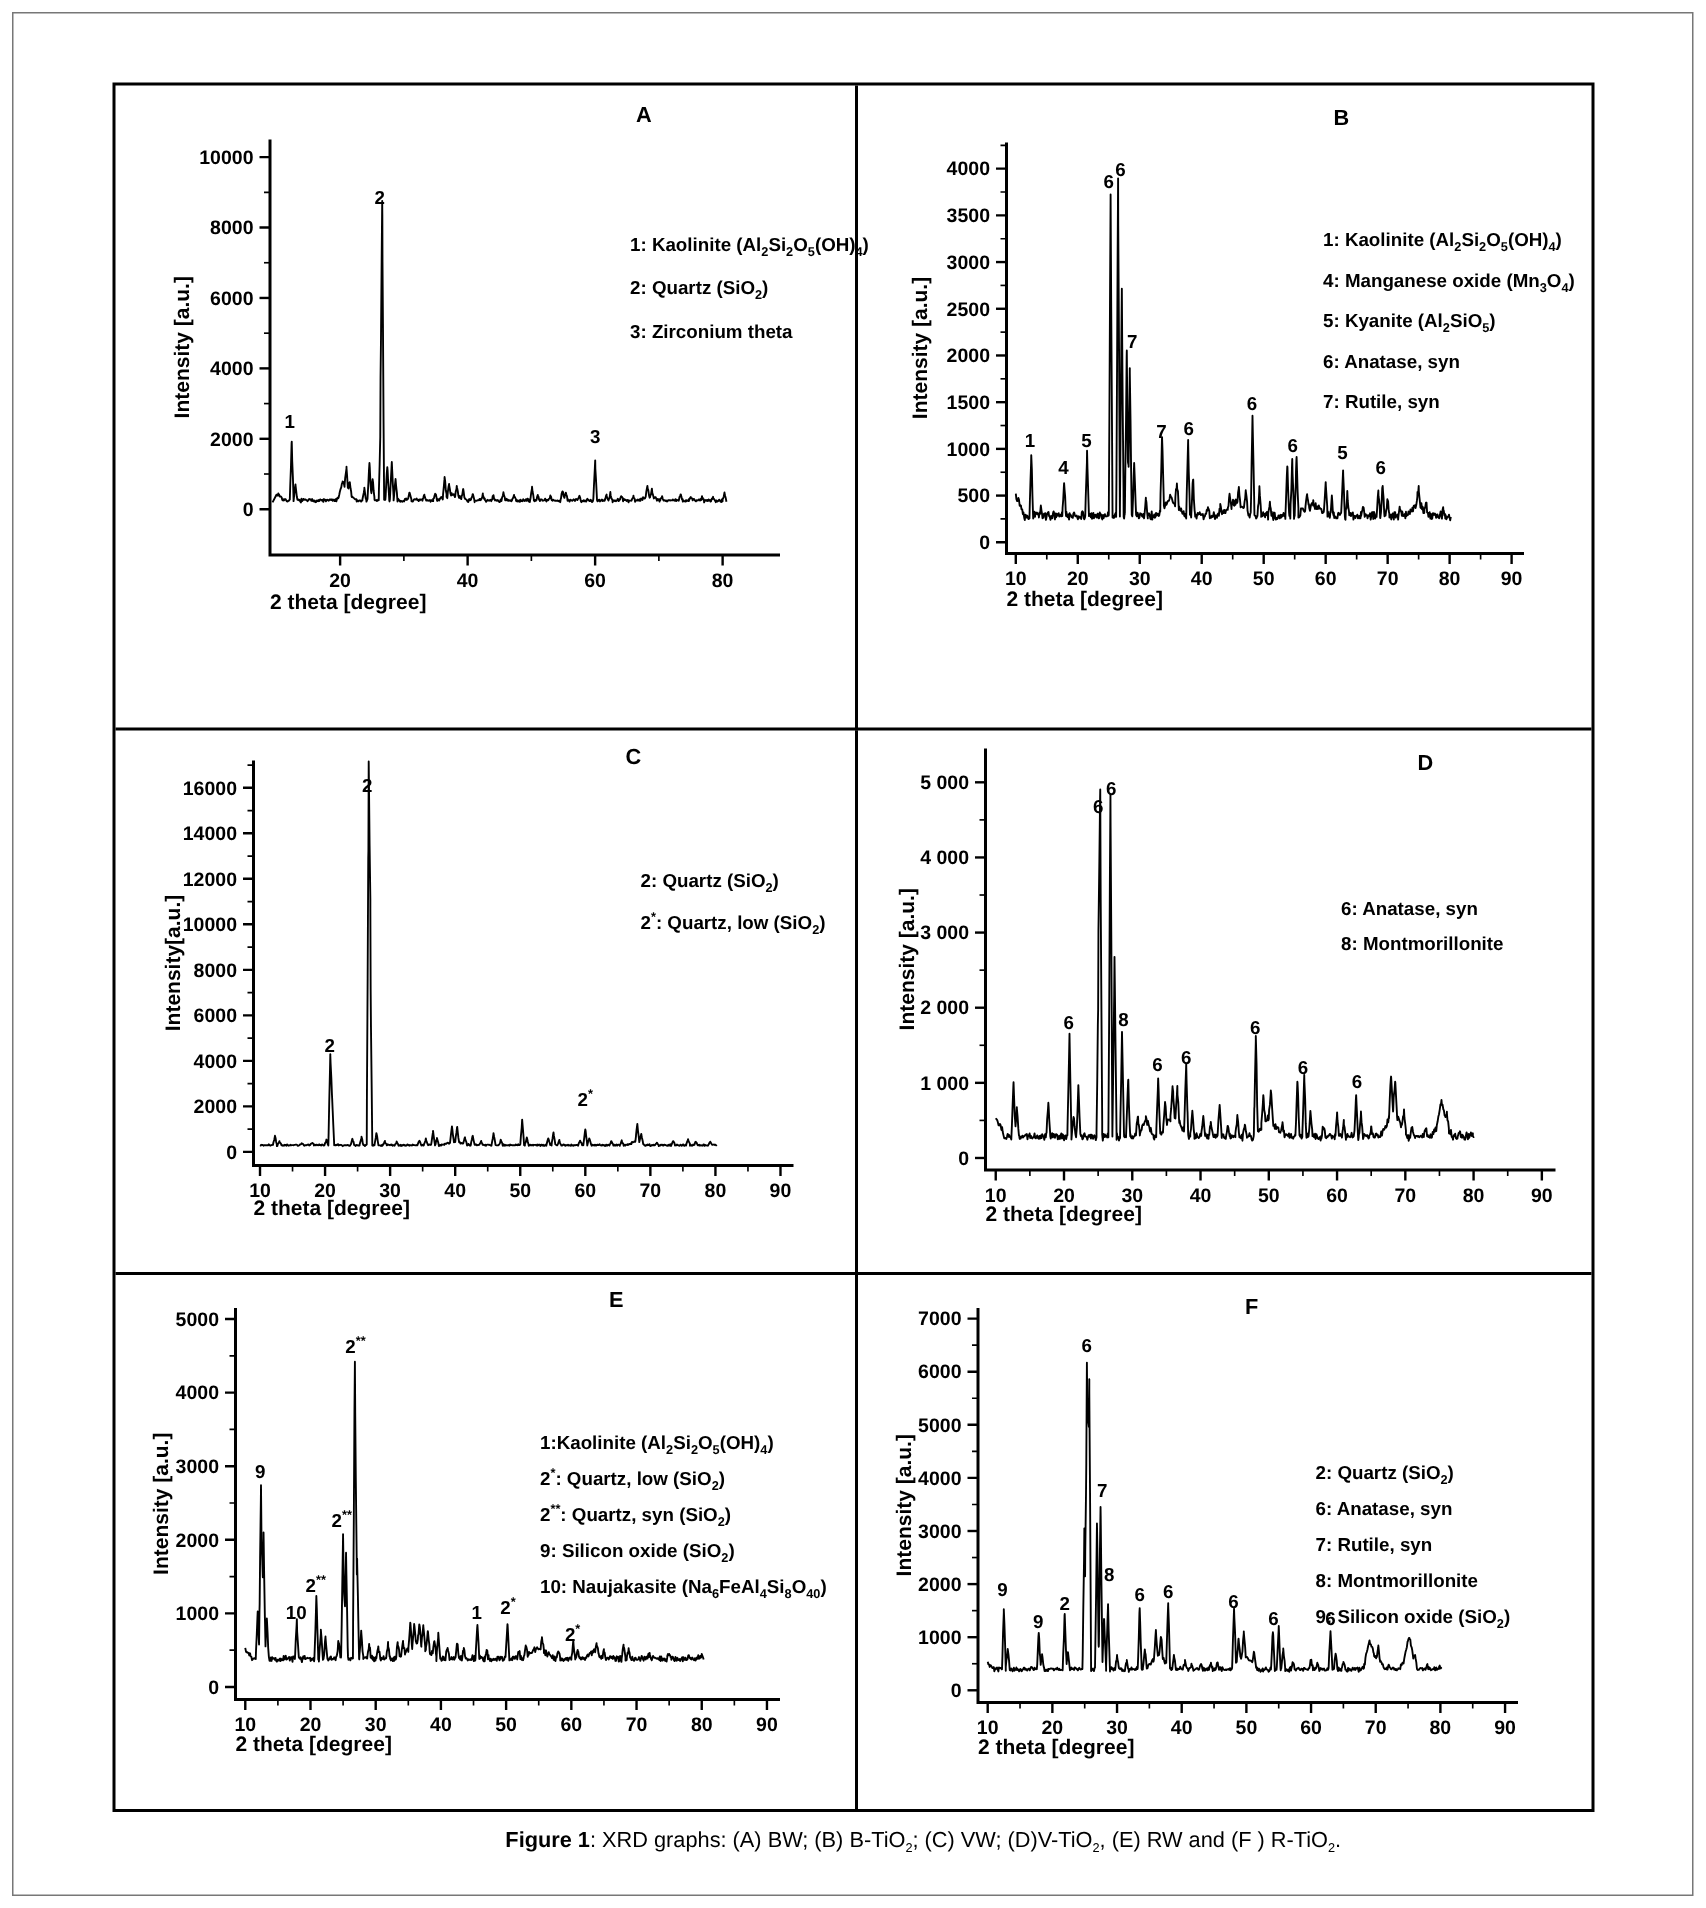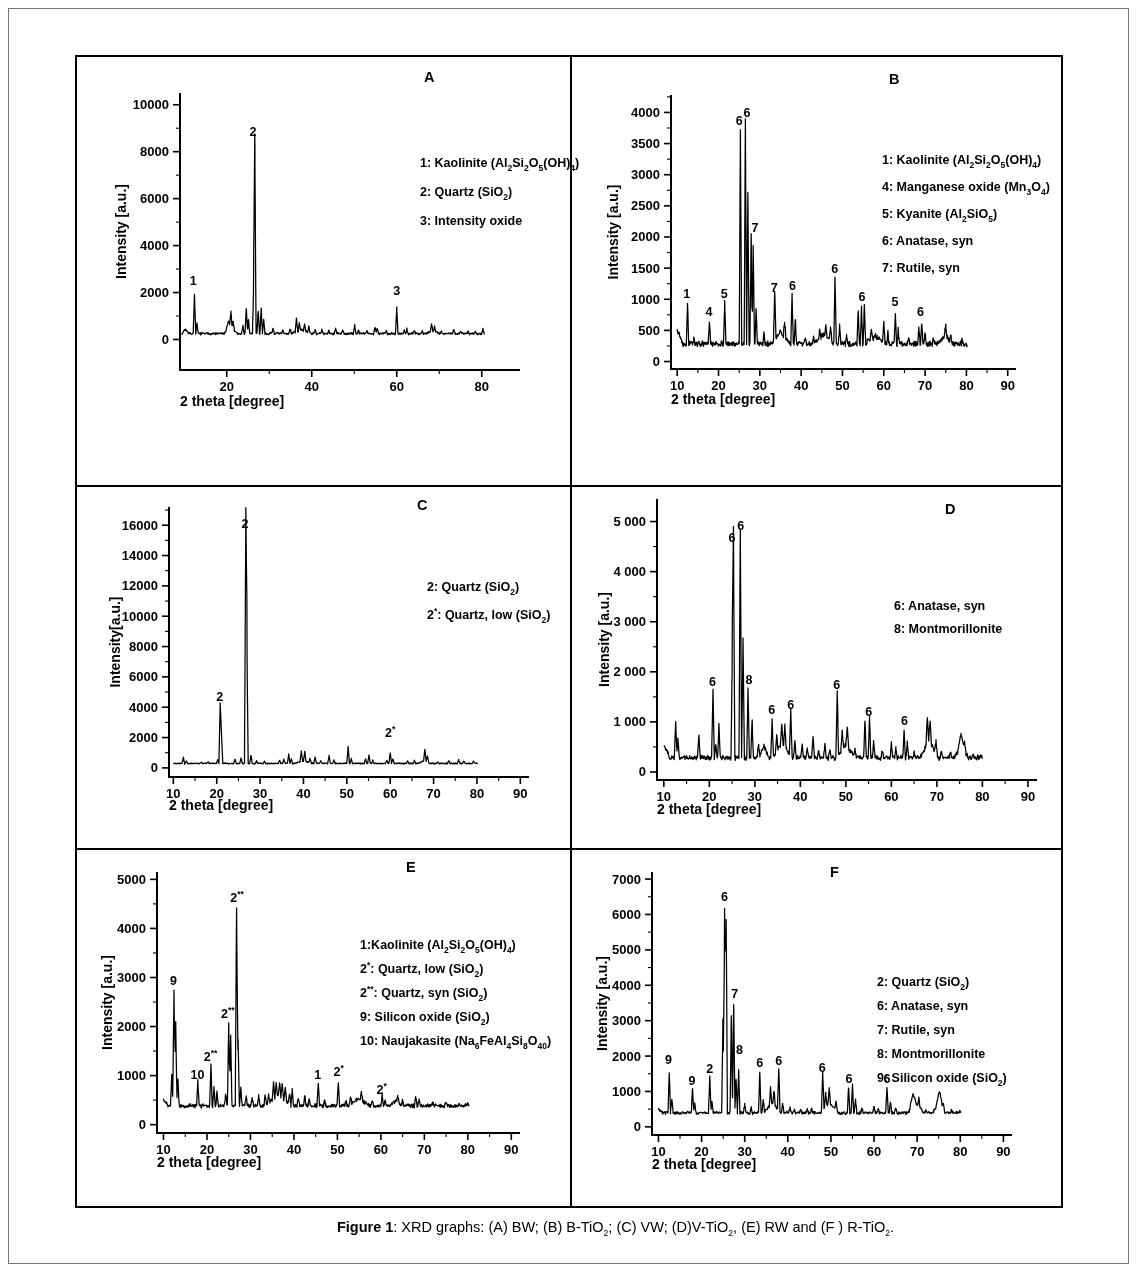--- a/index.html
+++ b/index.html
@@ -69,21 +69,21 @@
           <line x1="277.25" y1="313" x2="277.25" y2="317" stroke="#000" stroke-width="1.1"></line>
           <line x1="362.25" y1="313" x2="362.25" y2="317" stroke="#000" stroke-width="1.1"></line>
           <polyline points="104.7,277.9 107.3,272.8 107.7,273.4 108.1,273.2 108.5,272.0 108.6,273.3 109.0,272.5 109.5,274.0 109.9,274.1 110.3,274.0 110.8,274.7 111.2,276.3 111.7,276.6 112.1,275.9 112.4,276.6 112.5,276.4 113.0,275.7 113.4,275.8 113.9,276.8 114.3,277.3 114.8,277.4 115.2,276.8 115.6,276.9 116.1,276.0 116.2,276.1 116.5,266.5 117.0,253.4 117.4,238.4 117.5,237.4 117.8,250.1 118.3,262.0 118.7,276.0 118.7,275.8 118.7,277.1 119.2,272.5 119.6,268.7 120.0,266.0 120.0,266.4 120.5,270.8 120.9,274.2 121.3,276.2 121.4,275.6 121.8,276.1 122.3,276.5 122.7,276.2 123.1,277.2 123.6,278.0 124.0,275.5 124.5,277.1 124.9,276.3 125.3,275.6 125.8,276.2 126.2,276.0 126.7,276.0 127.1,276.4 127.5,276.5 128.0,277.2 128.4,276.6 128.9,275.8 129.3,275.7 129.8,276.1 130.2,276.0 130.6,276.9 131.1,275.7 131.5,277.0 132.0,276.6 132.4,277.4 132.8,276.7 133.3,277.8 133.7,277.7 134.2,276.6 134.6,276.6 135.0,277.2 135.5,276.3 135.9,277.0 136.4,275.9 136.8,276.1 137.3,276.3 137.7,276.8 138.1,276.2 138.6,277.6 139.0,275.7 139.5,276.3 139.9,276.2 140.3,277.2 140.8,276.2 141.2,276.1 141.7,276.6 142.1,276.8 142.6,276.4 143.0,275.8 143.4,276.1 143.9,276.4 144.3,275.9 144.8,276.9 145.2,276.5 145.6,276.0 146.1,277.1 146.5,276.9 147.0,275.6 147.2,277.2 147.4,276.7 147.8,275.1 148.3,274.6 148.5,275.2 148.7,274.8 149.2,272.7 149.6,270.6 150.1,268.9 150.5,267.9 150.9,265.6 151.4,264.5 151.4,264.0 151.8,264.2 152.3,265.6 152.7,267.6 152.7,266.9 153.1,261.8 153.6,258.2 154.0,255.2 154.0,254.1 154.0,255.1 154.4,260.2 154.5,262.1 154.8,266.7 154.9,268.1 155.3,268.6 155.3,268.6 155.8,265.0 156.1,264.4 156.2,264.4 156.7,268.7 157.1,270.7 157.4,274.0 157.6,274.4 158.0,274.2 158.4,274.7 158.9,275.0 159.3,275.5 159.8,275.9 160.2,275.9 160.6,275.8 160.8,277.4 161.1,276.5 161.5,276.7 162.0,277.2 162.4,276.7 162.8,276.7 163.3,276.7 163.7,277.4 164.2,276.7 164.6,276.7 164.6,276.0 165.1,273.5 165.5,271.6 165.9,269.1 165.9,268.1 166.4,272.1 166.8,275.2 167.2,276.3 167.3,277.4 167.7,276.4 168.0,275.6 168.1,273.6 168.6,264.8 169.0,256.2 169.3,251.7 169.5,254.6 169.9,263.7 170.2,267.8 170.3,269.7 170.6,271.8 170.8,269.4 171.2,264.0 171.4,262.5 171.7,264.6 172.1,270.3 172.6,274.4 172.7,276.3 173.0,276.6 173.4,276.6 173.9,276.3 174.3,277.0 174.8,276.5 175.2,275.9 175.5,276.5 175.6,269.9 176.1,252.3 176.5,234.6 176.5,235.0 176.7,194.3 177.0,168.2 177.4,120.3 177.8,76.9 177.9,86.7 178.0,117.7 178.3,158.8 178.7,224.4 179.1,276.1 179.2,276.2 179.6,276.3 179.9,276.2 180.1,273.6 180.5,265.2 180.9,257.9 181.2,254.4 181.4,256.6 181.8,264.9 182.3,272.4 182.5,276.5 182.7,277.3 182.9,276.1 183.1,272.5 183.6,262.5 184.0,255.0 184.2,251.0 184.5,257.3 184.9,265.8 185.4,274.0 185.4,276.6 185.4,276.6 185.8,272.7 186.2,267.2 186.7,262.5 186.7,262.3 187.1,267.3 187.6,271.6 188.0,277.3 188.0,277.4 188.4,275.5 188.9,276.2 189.3,276.8 189.8,277.5 190.2,276.8 190.6,277.2 191.1,277.5 191.5,277.1 192.0,277.0 192.4,277.3 192.9,275.7 193.3,276.2 193.7,275.3 194.2,276.3 194.6,275.7 194.8,275.7 195.1,275.4 195.5,273.4 195.9,271.4 196.1,271.5 196.4,272.6 196.8,274.1 197.3,276.0 197.3,277.2 197.7,277.3 198.1,277.4 198.6,276.8 199.0,275.9 199.5,275.8 199.9,276.0 200.4,276.0 200.8,275.4 201.2,276.3 201.7,276.2 202.1,277.1 202.6,276.0 203.0,276.5 203.4,275.9 203.9,276.1 204.3,276.0 204.6,276.8 204.8,276.0 205.2,274.8 205.6,273.4 205.9,272.8 206.1,273.7 206.5,275.2 207.0,276.2 207.1,276.7 207.4,276.2 207.9,276.7 208.3,276.5 208.7,276.8 209.2,276.7 209.6,276.4 210.1,277.5 210.5,276.5 210.9,276.5 211.4,277.1 211.8,277.1 211.8,275.5 212.3,275.2 212.7,273.4 213.1,272.3 213.1,272.2 213.2,272.5 213.6,272.6 214.0,274.6 214.3,276.5 214.5,277.0 214.9,275.8 215.4,275.9 215.8,276.7 216.2,275.3 216.7,275.4 217.1,274.3 217.6,274.7 218.0,274.6 218.2,276.0 218.4,272.2 218.9,267.2 219.3,262.6 219.4,261.0 219.8,264.1 220.2,269.8 220.7,272.3 220.7,274.4 221.1,273.4 221.2,275.2 221.5,271.4 222.0,267.6 222.4,265.6 222.4,266.3 222.9,269.0 223.3,271.9 223.7,273.4 223.7,273.4 224.1,271.8 224.2,273.1 224.6,272.5 225.1,272.9 225.5,272.5 225.9,273.4 226.3,274.4 226.4,274.3 226.8,270.9 227.3,269.0 227.5,266.9 227.7,268.1 228.2,270.4 228.6,273.6 228.8,273.9 229.0,274.9 229.5,273.6 229.9,275.2 230.4,275.5 230.5,275.7 230.8,273.8 231.2,272.8 231.7,269.2 231.8,269.0 232.1,270.8 232.6,274.8 233.0,275.1 233.0,275.5 233.4,275.8 233.9,276.0 234.3,276.7 234.8,277.5 235.2,276.5 235.2,277.7 235.7,275.8 236.1,275.7 236.5,276.5 236.9,276.2 237.0,276.0 237.4,274.6 237.9,273.8 238.1,272.5 238.3,272.5 238.7,274.1 239.2,276.1 239.4,277.8 239.6,276.6 240.1,276.7 240.5,276.8 240.9,276.8 241.4,276.5 241.8,276.5 242.3,276.4 242.7,275.6 243.2,276.5 243.6,276.3 243.7,275.5 244.0,275.5 244.5,274.5 244.9,272.0 244.9,273.0 245.4,274.4 245.8,275.7 246.2,275.4 246.2,276.2 246.7,276.7 247.1,277.6 247.6,276.6 248.0,276.2 248.4,276.7 248.9,276.6 249.3,276.8 249.8,276.2 250.2,276.5 250.5,277.1 250.7,276.5 251.1,276.1 251.5,273.6 251.8,274.4 252.0,273.1 252.4,275.6 252.9,276.4 253.0,276.6 253.3,276.1 253.7,276.5 254.2,276.9 254.6,276.3 255.1,276.6 255.5,277.3 256.0,277.7 256.4,277.5 256.8,275.9 257.3,275.8 257.3,277.0 257.7,274.7 258.2,273.5 258.6,271.5 258.6,271.2 259.0,273.3 259.5,274.5 259.8,276.6 259.9,276.1 260.4,276.5 260.8,275.5 261.2,276.7 261.7,276.1 262.1,276.8 262.6,276.5 263.0,276.8 263.5,276.5 263.9,277.1 264.3,276.7 264.5,275.9 264.8,275.2 265.2,274.7 265.7,272.9 265.8,274.1 266.1,274.1 266.5,274.9 267.0,275.9 267.0,276.9 267.4,277.2 267.9,276.5 268.3,277.4 268.7,277.1 269.2,276.5 269.6,277.6 270.1,276.1 270.5,277.1 271.0,276.9 271.4,277.1 271.8,275.8 272.3,276.5 272.7,277.0 273.2,276.5 273.6,275.9 274.0,276.9 274.5,275.5 274.9,275.5 275.4,277.3 275.8,275.9 276.2,277.7 276.4,276.5 276.7,275.1 277.1,271.8 277.6,269.0 277.7,267.5 278.0,270.5 278.5,273.0 278.9,276.0 278.9,276.6 279.3,277.1 279.8,276.3 280.2,276.9 280.2,276.6 280.7,276.3 281.1,274.2 281.5,273.0 281.5,273.3 282.0,274.1 282.4,276.3 282.8,276.3 282.9,277.1 283.3,275.9 283.7,275.9 284.2,275.9 284.6,276.8 285.1,276.7 285.5,276.7 286.0,276.4 286.4,275.4 286.8,276.5 287.3,277.3 287.7,276.2 288.2,276.6 288.6,276.4 288.7,275.9 289.0,275.5 289.5,275.3 289.9,273.3 290.0,273.8 290.4,274.3 290.8,276.4 291.3,276.6 291.3,276.8 291.7,276.1 292.1,276.4 292.6,276.6 293.0,276.9 293.5,276.7 293.9,276.9 294.3,276.9 294.8,276.6 295.2,277.2 295.7,276.8 296.1,277.4 296.5,277.8 296.8,275.7 297.0,275.3 297.4,272.2 297.9,270.7 298.1,270.6 298.3,271.0 298.8,273.9 298.9,274.2 299.2,274.6 299.3,274.9 299.6,273.2 300.1,271.7 300.2,271.4 300.5,272.5 301.0,273.9 301.4,276.9 301.5,275.6 301.8,276.7 302.3,276.5 302.7,277.4 303.2,276.1 303.6,276.5 304.0,276.4 304.5,276.9 304.9,276.4 305.4,275.9 305.8,276.3 306.3,277.0 306.7,275.9 307.1,275.6 307.6,276.1 307.9,276.4 308.0,276.1 308.5,275.3 308.9,274.8 309.1,273.8 309.3,273.5 309.8,274.9 310.2,276.9 310.4,277.5 310.7,277.8 311.1,276.9 311.5,277.1 312.0,276.5 312.4,277.3 312.9,276.6 313.3,277.1 313.8,277.4 314.2,276.2 314.6,275.5 315.1,276.4 315.5,276.3 316.0,277.1 316.4,277.1 316.8,276.2 317.3,276.8 317.7,277.7 318.2,277.2 318.5,276.0 318.6,274.8 319.0,266.0 319.5,256.3 319.8,249.9 319.9,255.5 320.4,264.1 320.8,272.1 321.0,276.3 321.3,277.2 321.7,277.0 322.1,276.3 322.6,276.1 323.0,277.3 323.5,276.6 323.9,276.7 324.3,276.0 324.8,277.0 325.2,276.7 325.7,276.9 326.1,276.0 326.1,276.8 326.6,275.4 327.0,273.6 327.4,272.7 327.4,273.7 327.9,274.9 328.3,276.0 328.7,276.7 328.7,276.5 328.8,275.6 329.2,275.6 329.6,273.4 329.9,271.0 330.1,273.3 330.5,274.7 331.0,275.9 331.2,276.0 331.4,277.8 331.8,276.7 332.3,276.5 332.7,277.0 333.2,276.6 333.6,277.2 334.1,276.7 334.5,276.3 334.9,275.5 335.4,277.1 335.8,276.7 335.9,275.9 336.3,276.2 336.7,274.7 337.1,273.8 337.2,274.0 337.6,274.2 338.0,274.7 338.4,277.2 338.5,276.3 338.9,275.5 339.3,276.4 339.8,276.2 340.2,276.2 340.7,277.0 341.1,276.4 341.6,276.3 342.0,277.9 342.4,276.8 342.9,276.7 343.3,276.8 343.8,276.7 344.0,276.8 344.2,276.1 344.6,275.2 345.1,274.7 345.3,273.5 345.5,274.9 346.0,275.3 346.4,277.5 346.5,277.3 346.8,276.7 347.3,276.4 347.7,276.8 348.2,276.0 348.2,276.6 348.6,276.4 349.1,276.8 349.5,275.8 349.9,276.9 350.4,275.3 350.8,275.6 351.3,276.3 351.7,274.5 352.1,274.7 352.6,275.4 353.0,275.2 353.3,274.6 353.5,274.0 353.9,270.6 354.3,268.5 354.6,266.9 354.8,268.7 355.2,269.7 355.7,273.4 355.9,274.1 355.9,273.8 356.1,274.8 356.3,274.6 356.6,273.4 357.0,272.5 357.4,270.0 357.6,268.8 357.9,271.8 358.3,272.8 358.8,274.9 358.9,275.3 359.2,274.9 359.6,274.4 360.1,274.5 360.5,275.4 361.0,276.8 361.4,275.6 361.9,275.9 362.3,276.6 362.7,277.4 363.1,275.5 363.2,276.6 363.5,275.1 363.6,275.1 364.1,275.0 364.4,273.8 364.5,274.2 364.9,275.7 365.4,276.7 365.6,276.4 365.8,276.7 366.3,276.5 366.7,277.0 367.1,276.6 367.6,277.4 368.0,277.1 368.5,276.4 368.9,276.5 369.4,276.4 369.8,276.7 370.2,276.6 370.7,276.6 371.1,276.5 371.6,276.0 372.0,276.6 372.4,276.4 372.9,276.8 373.3,275.8 373.8,277.1 374.2,276.2 374.6,276.6 375.1,276.4 375.4,276.8 375.5,276.8 376.0,274.3 376.4,273.9 376.7,272.6 376.9,272.6 377.3,274.4 377.7,276.0 378.0,275.6 378.2,277.4 378.6,276.5 379.1,277.2 379.5,277.1 379.9,277.4 380.4,276.4 380.8,277.1 381.3,276.8 381.7,276.6 382.1,275.9 382.2,277.1 382.6,276.0 383.0,275.1 383.5,274.4 383.5,275.1 383.9,275.1 384.4,275.3 384.8,276.6 384.8,276.4 385.2,275.8 385.7,275.6 386.1,276.4 386.6,277.0 387.0,277.2 387.4,276.4 387.9,276.6 388.3,276.7 388.8,276.0 389.2,276.1 389.7,276.7 389.9,276.2 390.1,275.6 390.5,276.3 391.0,273.8 391.1,274.4 391.4,274.8 391.9,276.1 392.3,276.0 392.4,277.9 392.7,277.1 393.2,276.7 393.6,276.3 394.1,276.9 394.5,276.3 394.9,277.0 395.4,275.9 395.8,276.6 396.3,276.3 396.7,277.4 397.1,277.0 397.2,276.4 397.6,275.3 398.0,275.6 398.4,274.2 398.5,275.5 398.9,275.5 399.4,276.2 399.6,276.7 399.8,276.7 400.2,277.8 400.7,276.6 401.1,277.4 401.6,277.1 402.0,276.8 402.4,276.1 402.9,276.6 403.3,277.3 403.8,277.7 404.2,276.0 404.7,277.3 404.8,275.5 405.1,275.2 405.5,274.0 406.0,271.3 406.0,271.6 406.4,273.5 406.9,275.4 407.3,277.5" fill="none" stroke="#000" stroke-width="1.25" stroke-linejoin="round" clip-path="url(#cpA)"></polyline>
         </svg>
       <div class="letter" style="left:347px;top:12px">A</div>
       <div class="ylabel" style="left:36px;top:313px;width:277px">Intensity [a.u.]</div>
       <div class="xlabel" style="left:103px;top:336px;width:340px">2 theta [degree]</div>
       <div class="legend" style="left:343px;top:92px;line-height:29px">
           <div>1: Kaolinite (Al<sub>2</sub>Si<sub>2</sub>O<sub>5</sub>(OH)<sub>4</sub>)</div>
           <div>2: Quartz (SiO<sub>2</sub>)</div>
-          <div>3: Intensity oxide</div>
+          <div>3: Zirconium theta</div>
         </div>
     <div class="ann" style="left: 116.175px; top: 223.797px;">1</div>
         <div class="ann" style="left: 176.1px; top: 74.7331px;">2</div>
         <div class="ann" style="left: 319.75px; top: 234.36px;">3</div>
       </div>
   </div>
 
   <div class="cell" id="cellB">
     <div class="panel">
       <svg width="489" height="430" viewBox="0 0 489 430">
@@ -365,21 +365,21 @@
           <line x1="238.67664670658684" y1="283" x2="238.67664670658684" y2="287" stroke="#000" stroke-width="1.1"></line>
           <line x1="282.1497005988024" y1="283" x2="282.1497005988024" y2="287" stroke="#000" stroke-width="1.1"></line>
           <line x1="325.622754491018" y1="283" x2="325.622754491018" y2="287" stroke="#000" stroke-width="1.1"></line>
           <line x1="369.09580838323353" y1="283" x2="369.09580838323353" y2="287" stroke="#000" stroke-width="1.1"></line>
           <line x1="412.5688622754491" y1="283" x2="412.5688622754491" y2="287" stroke="#000" stroke-width="1.1"></line>
           <polyline points="86.5,248.6 87.0,251.1 87.4,251.6 87.9,251.4 88.3,252.0 88.8,252.0 89.2,253.6 89.7,252.2 90.1,254.3 90.6,254.5 91.0,256.8 91.5,256.2 91.9,255.6 92.4,255.8 92.8,255.6 93.3,255.0 93.5,256.1 93.7,250.0 94.2,239.2 94.6,229.0 94.8,224.3 95.1,231.0 95.5,242.2 95.7,246.3 96.0,223.5 96.1,219.3 96.4,188.8 96.9,150.1 97.0,140.2 97.3,172.9 97.4,178.5 97.8,188.9 98.2,201.5 98.3,200.3 98.7,175.3 98.7,171.6 99.1,199.5 99.6,229.2 99.6,227.9 100.0,247.2 100.0,247.6 100.5,234.8 100.9,229.6 100.9,229.0 101.4,238.8 101.8,248.7 102.2,253.9 102.3,254.9 102.7,257.2 103.2,257.2 103.6,254.9 104.0,257.3 104.5,254.8 104.9,255.9 105.4,255.5 105.8,255.5 106.3,256.6 106.7,255.3 107.2,257.4 107.6,257.8 108.1,256.4 108.5,257.1 109.0,256.9 109.4,255.8 109.9,257.4 110.3,255.7 110.8,256.9 111.2,256.1 111.7,256.9 112.1,253.9 112.6,256.3 113.0,254.7 113.5,253.8 113.9,256.4 114.4,256.1 114.8,255.5 115.3,255.4 115.7,254.6 116.2,257.0 116.6,255.7 117.1,254.7 117.5,255.2 118.0,257.9 118.4,254.3 118.9,255.2 119.3,254.2 119.6,256.0 119.8,252.3 120.2,242.6 120.7,234.1 120.9,229.5 121.1,237.8 121.6,245.3 122.0,251.6 122.2,254.7 122.5,255.3 122.9,255.9 123.4,254.9 123.8,256.3 124.3,258.1 124.7,255.4 125.2,254.2 125.6,255.7 126.1,254.0 126.5,256.1 127.0,255.8 127.4,255.5 127.9,255.2 128.3,255.5 128.8,255.4 129.2,255.4 129.7,255.2 130.1,257.3 130.6,255.8 131.0,256.6 131.5,256.3 131.9,255.3 132.4,257.6 132.6,255.6 132.8,249.8 133.3,235.8 133.7,221.7 133.9,214.0 134.2,222.0 134.6,236.4 135.1,252.5 135.2,256.3 135.5,255.5 135.6,257.7 136.0,250.9 136.4,245.7 136.9,238.8 136.9,236.5 137.3,241.4 137.8,249.0 138.2,255.0 138.3,256.6 138.7,255.9 138.7,255.5 139.1,253.3 139.6,245.0 140.0,241.0 140.0,241.7 140.5,247.7 140.9,251.9 141.3,256.0 141.4,255.1 141.8,257.1 142.3,256.1 142.7,256.2 143.1,254.8 143.6,254.3 144.0,256.6 144.5,256.0 144.9,256.2 145.4,255.7 145.8,254.9 146.3,256.0 146.7,256.8 147.2,254.2 147.4,254.2 147.6,253.5 148.1,250.7 148.5,244.0 148.7,245.3 149.0,245.5 149.4,248.9 149.9,254.9 150.0,254.2 150.3,255.0 150.4,254.3 150.8,232.6 151.2,205.3 151.7,173.9 151.7,172.8 152.1,199.2 152.4,212.4 152.6,215.6 153.0,220.8 153.0,219.8 153.5,195.5 153.7,185.2 153.9,197.5 154.4,224.2 154.8,248.3 155.0,254.6 155.3,256.5 155.7,255.6 156.2,255.8 156.6,256.9 157.1,255.2 157.5,255.3 158.0,255.7 158.3,255.6 158.4,230.4 158.9,159.8 159.3,90.9 159.6,57.8 159.8,89.7 159.8,90.8 160.2,135.7 160.7,179.9 160.9,199.6 161.1,189.2 161.1,191.6 161.6,214.1 162.0,236.3 162.4,255.7 162.5,256.3 162.6,253.6 162.9,250.1 163.4,244.2 163.8,237.1 163.9,238.7 164.3,243.9 164.7,250.9 165.2,254.1 165.2,256.0 165.6,255.4 166.1,254.9 166.5,255.0 167.0,254.7 167.4,255.6 167.8,255.7 167.9,254.4 168.3,251.4 168.8,249.4 169.1,245.9 169.2,247.9 169.7,248.6 170.1,254.9 170.4,254.5 170.6,255.6 171.0,253.8 171.5,256.5 171.9,254.8 172.4,257.5 172.8,255.1 173.3,257.0 173.7,254.4 173.9,255.5 174.2,253.3 174.6,250.7 175.1,248.7 175.2,247.6 175.5,251.3 176.0,251.1 176.4,254.7 176.5,256.0 176.9,257.0 177.3,255.2 177.8,255.7 178.2,256.0 178.7,254.1 179.1,256.4 179.6,255.9 180.0,255.6 180.4,255.5 180.5,255.0 180.9,251.0 181.4,249.2 181.7,244.7 181.8,247.8 182.3,249.7 182.7,254.2 183.0,254.2 183.1,255.8 183.6,257.0 184.0,255.6 184.5,256.3 184.9,257.4 185.4,254.9 185.8,257.2 186.3,254.5 186.7,254.4 186.9,256.3 187.2,254.7 187.6,248.3 188.1,244.8 188.2,246.1 188.5,248.6 188.7,247.9 189.0,249.6 189.4,254.1 189.6,253.8 189.9,254.5 190.3,253.4 190.4,254.3 190.8,250.5 191.2,247.4 191.7,243.9 191.7,244.7 192.1,248.7 192.6,248.7 193.0,253.0 193.0,251.3 193.5,251.6 193.9,250.2 194.4,249.2 194.8,248.9 195.2,251.3 195.3,248.2 195.7,243.8 196.2,236.9 196.5,231.8 196.6,232.1 197.1,238.9 197.5,246.0 197.8,249.3 197.8,249.0 198.0,246.1 198.4,241.6 198.9,236.2 199.1,232.7 199.3,234.1 199.8,239.3 200.2,244.0 200.4,244.7 200.7,245.7 201.1,245.6 201.3,244.5 201.6,242.8 201.7,240.3 202.0,239.5 202.5,233.0 202.6,233.1 202.9,234.7 203.4,240.7 203.8,247.2 203.9,247.8 203.9,247.0 204.3,241.6 204.7,239.4 205.2,233.5 205.2,234.0 205.6,237.9 206.1,243.6 206.5,248.0 206.5,250.8 206.9,249.9 207.0,247.8 207.4,246.0 207.9,240.7 208.2,237.4 208.3,237.8 208.8,243.2 209.2,246.1 209.5,251.4 209.7,252.8 210.1,252.1 210.6,253.4 211.0,250.6 211.3,251.0 211.5,252.2 211.9,248.1 212.4,244.6 212.6,244.1 212.8,245.3 213.3,248.3 213.7,252.9 213.9,254.3 213.9,257.4 214.2,251.6 214.6,246.6 214.8,244.9 215.1,241.9 215.2,238.5 215.5,242.9 216.0,249.4 216.4,254.7 216.5,255.8 216.9,255.4 217.3,257.2 217.8,256.7 218.2,254.3 218.7,254.6 219.1,256.8 219.6,255.5 220.0,256.9 220.0,256.2 220.5,251.1 220.9,249.8 221.3,249.2 221.4,248.6 221.8,250.7 222.3,252.6 222.6,255.9 222.7,256.7 223.1,256.1 223.6,256.1 224.0,254.7 224.5,256.4 224.9,255.8 225.4,254.7 225.8,256.6 226.3,255.6 226.5,254.6 226.7,254.9 227.2,250.1 227.6,245.9 227.8,245.8 228.1,246.2 228.5,251.7 229.0,255.4 229.1,254.3 229.4,255.7 229.9,256.5 230.3,254.0 230.8,255.7 230.9,257.0 231.2,255.1 231.7,250.4 232.1,250.7 232.2,248.7 232.6,250.2 233.0,254.0 233.5,255.7 233.5,255.3 233.9,255.3 234.4,256.0 234.8,257.0 235.3,256.2 235.7,256.5 236.2,256.5 236.6,256.2 237.1,256.7 237.5,256.0 238.0,253.5 238.4,256.1 238.9,257.4 239.3,253.9 239.8,257.1 240.0,255.8 240.2,251.0 240.7,242.3 241.1,235.6 241.3,233.3 241.6,238.2 242.0,244.9 242.5,255.4 242.6,256.0 242.9,253.6 243.4,255.5 243.8,254.6 244.3,254.9 244.7,255.1 245.2,257.1 245.6,257.5 246.1,254.5 246.1,257.6 246.5,254.4 247.0,252.5 247.4,250.3 247.4,249.9 247.9,250.6 248.3,256.2 248.7,253.4 248.8,255.7 249.2,255.6 249.7,257.3 250.1,255.8 250.6,257.5 251.0,256.3 251.5,256.6 251.9,255.9 252.4,256.7 252.8,256.0 253.3,255.8 253.7,256.8 254.2,257.1 254.6,254.4 255.1,255.7 255.5,254.4 256.0,256.9 256.4,256.2 256.9,254.5 257.3,255.6 257.8,254.7 258.2,257.2 258.7,256.6 259.1,256.5 259.6,254.3 260.0,254.6 260.0,254.5 260.5,246.2 260.9,239.9 261.3,232.8 261.4,233.2 261.8,240.9 262.2,249.1 262.6,256.9 262.7,256.9 263.1,256.0 263.6,256.5 264.0,255.5 264.5,256.8 264.9,254.4 265.4,254.4 265.8,255.8 266.3,255.9 266.7,254.1 267.2,254.1 267.6,255.0 267.8,256.3 268.1,254.3 268.5,251.3 269.0,251.8 269.1,251.4 269.4,250.7 269.9,256.1 270.3,254.0 270.4,255.3 270.8,256.6 271.2,255.4 271.3,255.7 271.7,256.8 272.1,255.3 272.2,254.2 272.6,253.4 273.0,250.2 273.5,247.0 273.5,248.1 273.9,247.9 274.4,250.1 274.8,254.5 274.8,252.1 275.3,253.6 275.7,251.3 276.2,252.3 276.6,252.0 277.1,251.9 277.5,252.1 278.0,251.2 278.4,250.1 278.9,249.4 279.3,248.2 279.8,251.4 280.2,249.7 280.7,248.9 281.1,248.2 281.6,249.1 281.7,249.1 282.0,249.6 282.5,249.4 282.9,249.3 283.0,249.2 283.4,249.6 283.8,244.7 284.3,242.2 284.3,241.4 284.7,245.2 285.2,246.3 285.6,249.9 285.6,252.0 286.1,250.1 286.5,253.5 287.0,250.3 287.4,252.4 287.9,254.4 288.3,253.0 288.8,251.4 289.2,252.7 289.7,253.3 290.1,253.9 290.6,254.5 291.0,255.4 291.5,253.4 291.9,255.3 292.1,256.5 292.4,256.7 292.8,254.3 293.3,257.4 293.7,254.9 293.9,255.2 294.2,254.9 294.6,252.2 295.1,251.0 295.2,251.0 295.5,251.5 296.0,252.5 296.4,254.7 296.5,257.0 296.9,255.5 297.3,256.9 297.8,255.7 298.2,256.9 298.7,257.3 299.1,256.1 299.6,256.6 300.0,255.5 300.5,255.3 300.9,256.6 301.4,255.2 301.8,257.2 302.2,256.2 302.7,255.1 303.1,255.0 303.6,255.9 303.9,256.5 304.0,254.4 304.5,251.9 304.9,246.8 305.2,243.5 305.4,246.9 305.8,251.0 306.3,254.1 306.5,256.3 306.7,254.8 306.9,255.5 307.2,254.7 307.6,252.0 308.1,249.9 308.2,251.0 308.5,251.0 309.0,254.5 309.4,255.5 309.5,254.8 309.9,255.0 310.3,256.4 310.8,255.8 311.2,254.8 311.7,256.0 312.1,255.1 312.6,255.8 312.6,256.0 313.0,256.6 313.5,255.0 313.9,255.2 314.4,253.5 314.8,253.0 315.3,254.3 315.7,253.1 316.2,251.9 316.6,252.2 317.1,250.9 317.5,253.6 318.0,250.8 318.4,251.7 318.9,249.7 319.1,249.5 319.3,250.6 319.5,250.2 319.8,251.5 320.2,247.9 320.7,245.4 320.8,247.0 321.1,247.5 321.6,248.9 322.0,252.5 322.1,252.1 322.5,254.4 322.9,254.9 323.4,254.1 323.8,255.9 324.3,254.6 324.3,253.8 324.7,255.4 325.2,251.1 325.6,249.4 325.6,250.2 325.6,251.1 326.1,251.7 326.5,254.7 326.9,256.4 327.0,256.7 327.4,255.7 327.9,255.1 328.3,255.1 328.8,256.3 329.2,255.6 329.7,254.1 330.1,254.2 330.6,255.4 331.0,254.5 331.5,255.9 331.9,254.0 332.4,255.5 332.8,254.9 333.3,257.3 333.7,257.2 334.2,254.2 334.6,255.4 335.1,254.5 335.5,257.7 336.0,257.2 336.4,253.9 336.9,254.4 337.3,257.9 337.4,256.1 337.8,253.1 338.2,249.2 338.7,246.5 338.7,247.8 339.1,248.6 339.6,252.1 340.0,255.1 340.0,257.0 340.5,256.9 340.8,256.7 340.9,254.8 341.4,251.7 341.8,252.3 342.1,248.8 342.2,250.2 342.7,251.8 343.1,255.1 343.4,255.4 343.6,255.9 344.0,256.7 344.5,254.4 344.9,256.2 345.4,257.1 345.8,257.2 346.3,255.2 346.7,255.1 347.2,256.4 347.6,256.6 348.1,256.5 348.5,256.2 349.0,254.7 349.4,255.9 349.9,257.2 350.3,255.8 350.8,253.9 351.2,255.0 351.7,256.3 352.1,257.1 352.6,254.4 353.0,255.5 353.5,256.3 353.9,254.5 354.4,254.5 354.7,255.7 354.8,254.5 355.3,252.5 355.7,254.7 356.1,251.9 356.2,252.8 356.6,254.3 357.1,256.2 357.4,255.4 357.5,256.9 358.0,255.2 358.4,253.9 358.9,254.9 359.3,255.2 359.8,255.1 360.2,255.4 360.7,255.8 361.1,255.9 361.6,255.4 362.0,256.0 362.5,256.7 362.9,254.3 363.4,257.4 363.8,254.3 364.3,256.2 364.7,257.1 365.2,255.7 365.6,256.5 366.1,255.7 366.5,257.3 367.0,256.3 367.4,257.7 367.8,255.1 367.9,253.8 368.3,252.7 368.8,253.5 369.1,252.6 369.2,253.3 369.7,253.4 370.1,254.8 370.4,255.0 370.6,256.6 371.0,254.6 371.5,254.4 371.9,255.5 372.4,256.9 372.8,257.4 373.3,254.6 373.7,256.7 374.2,257.1 374.6,255.2 375.1,256.5 375.5,256.7 376.0,256.0 376.4,257.4 376.9,256.3 377.3,255.8 377.8,254.8 378.2,257.5 378.7,254.8 379.1,256.1 379.6,256.6 380.0,255.1 380.5,256.7 380.8,256.7 380.9,256.6 381.4,256.1 381.8,253.7 382.1,254.3 382.2,253.4 382.7,255.0 383.1,255.6 383.4,255.3 383.6,256.1 384.0,256.3 384.5,255.0 384.9,255.7 385.4,256.5 385.8,256.8 386.3,255.4 386.7,257.0 387.2,255.9 387.6,254.9 388.1,255.8 388.5,253.5 389.0,255.9 389.4,255.2 389.5,255.5 389.9,253.9 390.3,255.1 390.8,253.6 390.8,252.6 391.2,253.7 391.7,255.0 392.1,256.3" fill="none" stroke="#000" stroke-width="1.25" stroke-linejoin="round" clip-path="url(#cpE)"></polyline>
         </svg>
       <div class="letter" style="left:329px;top:9px">E</div>
       <div class="ylabel" style="left:22px;top:283px;width:261px">Intensity [a.u.]</div>
       <div class="xlabel" style="left:80px;top:304px;width:363px">2 theta [degree]</div>
-      <div class="legend" style="left:283px;top:83px;line-height:24px">
+      <div class="legend" style="left:283px;top:100px;line-height:24px">
           <div>1:Kaolinite (Al<sub>2</sub>Si<sub>2</sub>O<sub>5</sub>(OH)<sub>4</sub>)</div>
           <div>2<sup>*</sup>: Quartz, low (SiO<sub>2</sub>)</div>
           <div>2<sup>**</sup>: Quartz, syn (SiO<sub>2</sub>)</div>
           <div>9: Silicon oxide (SiO<sub>2</sub>)</div>
           <div>10: Naujakasite (Na<sub>6</sub>FeAl<sub>4</sub>Si<sub>8</sub>O<sub>40</sub>)</div>
         </div>
     <div class="ann" style="left: 96.5198px; top: 130.914px;">9</div>
         <div class="ann" style="left: 120.43px; top: 225.109px;">10</div>
         <div class="ann" style="left: 133.472px; top: 207.447px;">2<sup>**</sup></div>
         <div class="ann" style="left: 150.861px; top: 163.784px;">2<sup>**</sup></div>

